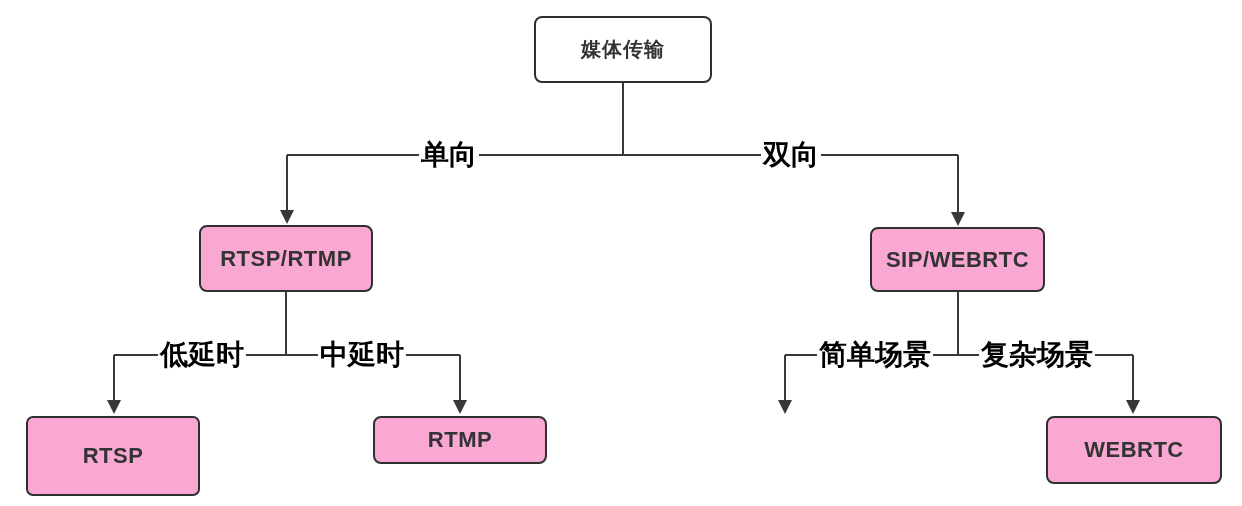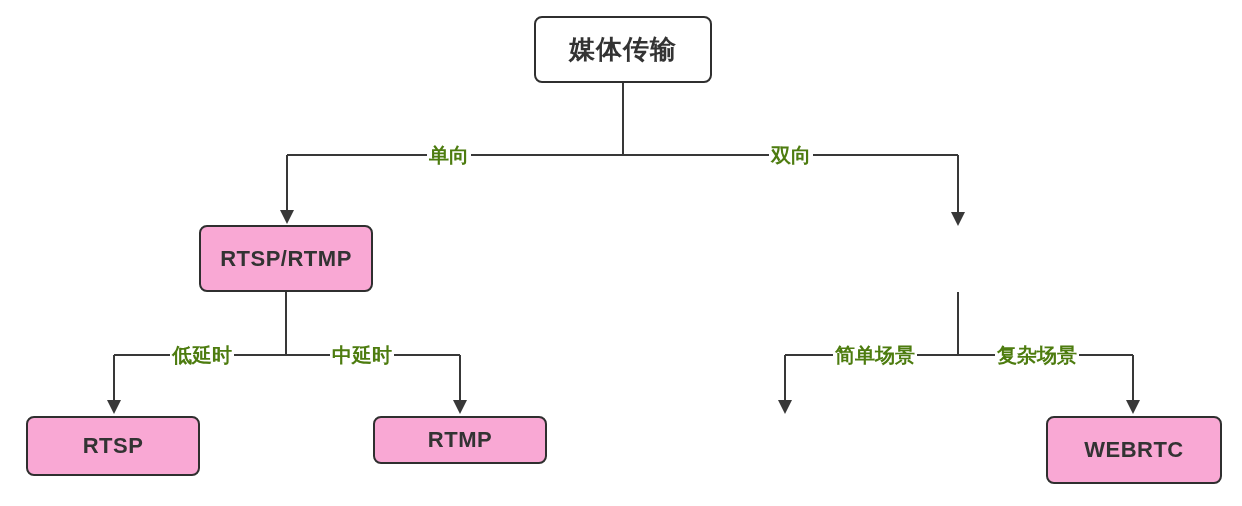--- a/index.html
+++ b/index.html
@@ -30,30 +30,30 @@
     border-radius: 8px;
     background: #f9a8d4;
     color: #333333;
     font-weight: bold;
     font-size: 22px;
     letter-spacing: 0.5px;
     white-space: nowrap;
   }
   .node.root {
     background: #ffffff;
-    font-size: 26px;
+    font-size: 20px;
     letter-spacing: 1px;
   }
   .edge-label {
     position: absolute;
     transform: translate(-50%, -50%);
     background: #ffffff;
-    color: #4d7c0f;
+    color: #000000;
     font-weight: bold;
-    font-size: 20px;
+    font-size: 28px;
     line-height: 1.1;
     padding: 0 2px;
     white-space: nowrap;
   }
 </style>
 </head>
 <body>
 
 <div class="canvas">
 
@@ -89,22 +89,23 @@
       <polygon points="453,400 467,400 460,414"></polygon>
       <polygon points="778,400 792,400 785,414"></polygon>
       <polygon points="1126,400 1140,400 1133,414"></polygon>
     </g>
   </svg>
 
   <div class="node root" style="left:534px; top:16px; width:178px; height:67px;">媒体传输</div>
 
   <div class="node" style="left:199px; top:225px; width:174px; height:67px;">RTSP/RTMP</div>
 
+  <div class="node" style="left:870px; top:227px; width:175px; height:65px;">SIP/WEBRTC</div>
 
-  <div class="node" style="left:26px; top:416px; width:174px; height:60px;">RTSP</div>
+  <div class="node" style="left:26px; top:416px; width:174px; height:80px;border-radius:7px;">RTSP</div>
 
   <div class="node" style="left:373px; top:416px; width:174px; height:48px;">RTMP</div>
 
 
   <div class="node" style="left:1046px; top:416px; width:176px; height:68px;">WEBRTC</div>
 
   <div class="edge-label" style="left:449px; top:155px;">单向</div>
 
   <div class="edge-label" style="left:791px; top:155px;">双向</div>
 

